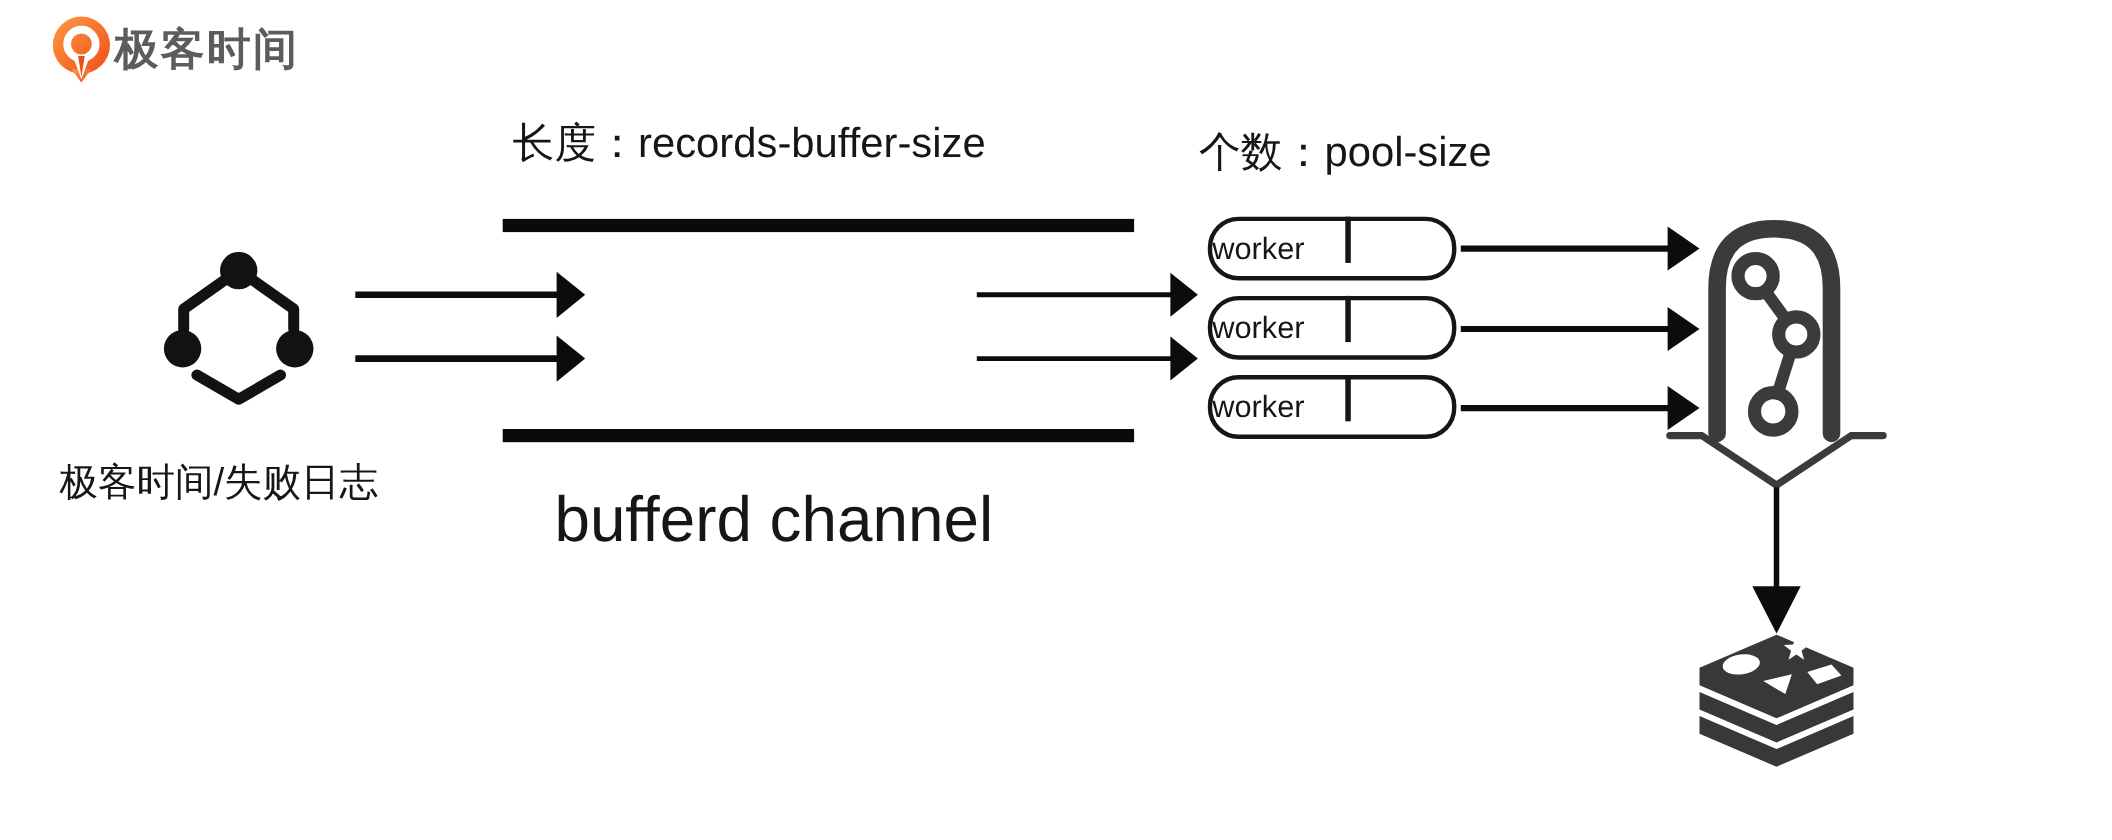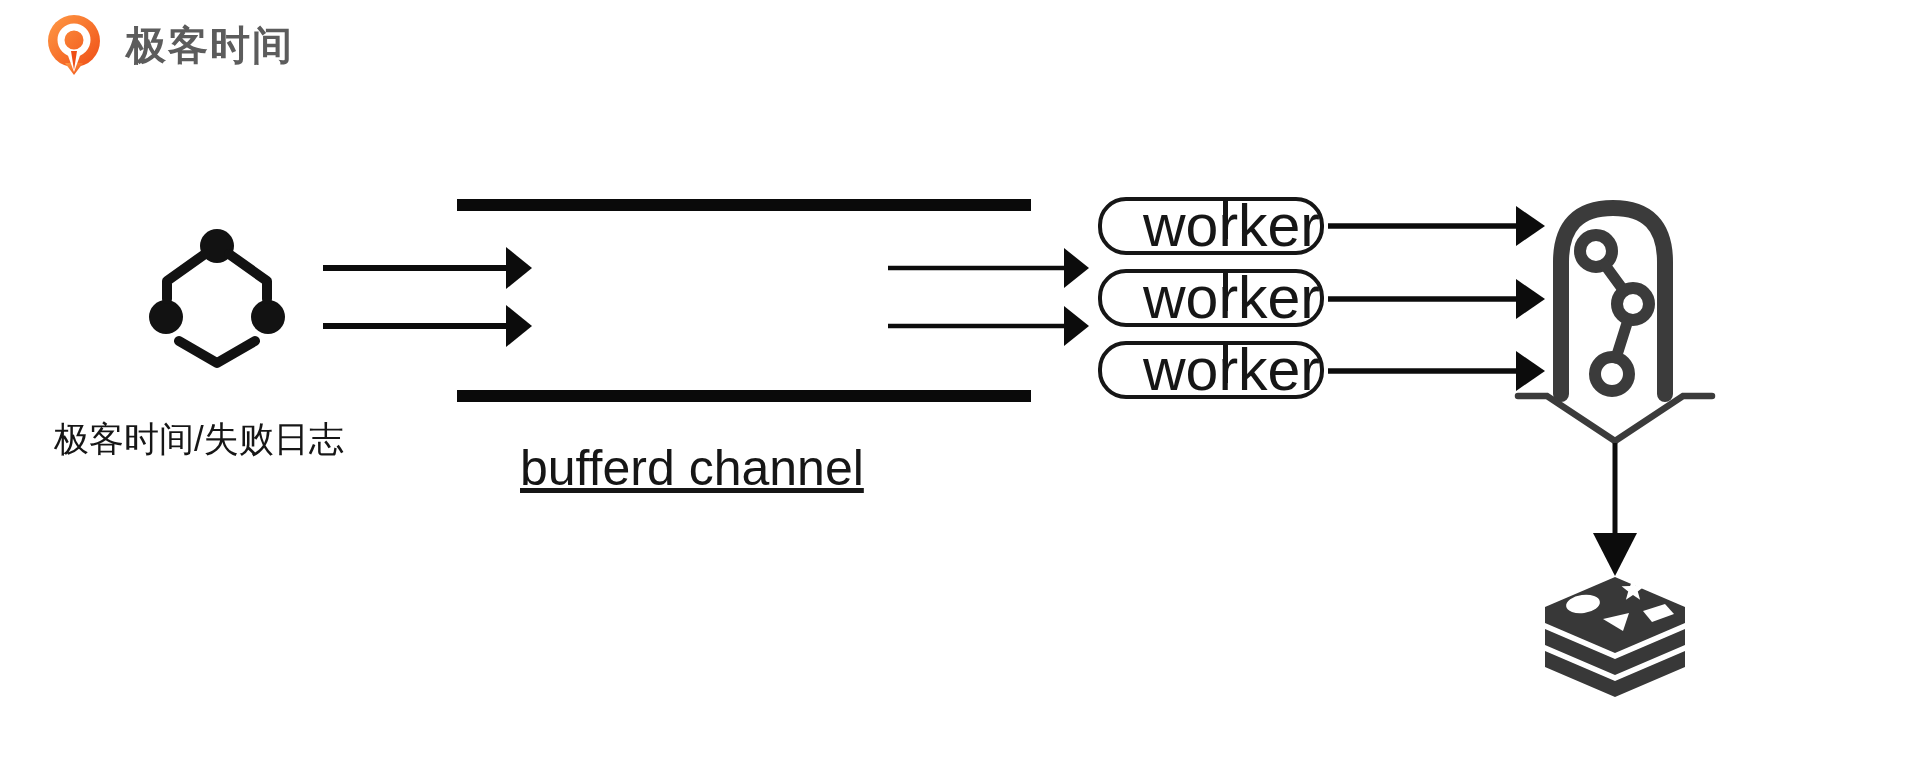--- a/index.html
+++ b/index.html
@@ -5,31 +5,31 @@
   html,body{margin:0;padding:0;background:#fff;}
   #canvas{
     position:relative;width:1920px;height:764px;background:#ffffff;overflow:hidden;
     font-family:"Liberation Sans","DejaVu Sans",sans-serif;color:#141414;
   }
   #art{position:absolute;left:0;top:0;}
   .lbl{position:absolute;white-space:nowrap;color:#161616;line-height:1.15;font-weight:400;}
   #lbl-length{left:466px;top:110px;font-size:38px;}
   #lbl-pool{left:1090px;top:118px;font-size:38px;}
   #lbl-source{left:54px;top:419px;font-size:35px;}
-  #lbl-channel{left:520px;top:440px;font-size:50px;text-decoration:underline;}
+  #lbl-channel{left:504px;top:440px;font-size:58px;}
   #lbl-redis{left:1650px;top:462px;font-size:36px;}
   .pill{
     position:absolute;left:1098px;width:226px;height:58px;box-sizing:border-box;
-    border:4px solid #161616;border-radius:28px;display:flex;align-items:center;justify-content:flex-end;
-    font-size:59px;color:#161616;background:#fff;
+    border:4px solid #161616;border-radius:28px;display:flex;align-items:center;justify-content:flex-start;
+    font-size:28px;color:#161616;background:#fff;
   }
   #pill-1{top:197px;} #pill-2{top:269px;} #pill-3{top:341px;}
   .pill .tick{position:absolute;left:121px;top:-4px;width:5px;height:42px;background:#161616;}
   .pill span{position:relative;z-index:1;}
-  #logo{position:absolute;left:46px;top:14px;display:flex;align-items:center;gap:22px;}
+  #logo{position:absolute;left:46px;top:14px;display:flex;align-items:center;gap:0;}
   #logo-text{font-size:40px;font-weight:600;color:#5C5C5C;letter-spacing:2px;line-height:1;}
 </style>
 </head>
 <body>
 
 <div id="canvas">
 
   <div id="logo">
     <svg width="58" height="62" viewBox="0 0 58 62">
       <defs>
@@ -124,16 +124,18 @@
   </div>
   <div class="pill" id="pill-2">
     <div class="tick"></div>
     <span>worker</span>
   </div>
   <div class="pill" id="pill-3">
     <div class="tick"></div>
     <span>worker</span>
   </div>
 
+  <div class="lbl" id="lbl-length">长度：records-buffer-size</div>
+  <div class="lbl" id="lbl-pool">个数：pool-size</div>
   <div class="lbl" id="lbl-source">极客时间/失败日志</div>
   <div class="lbl" id="lbl-channel">bufferd channel</div>
 
 </div>
 
 </body></html>

